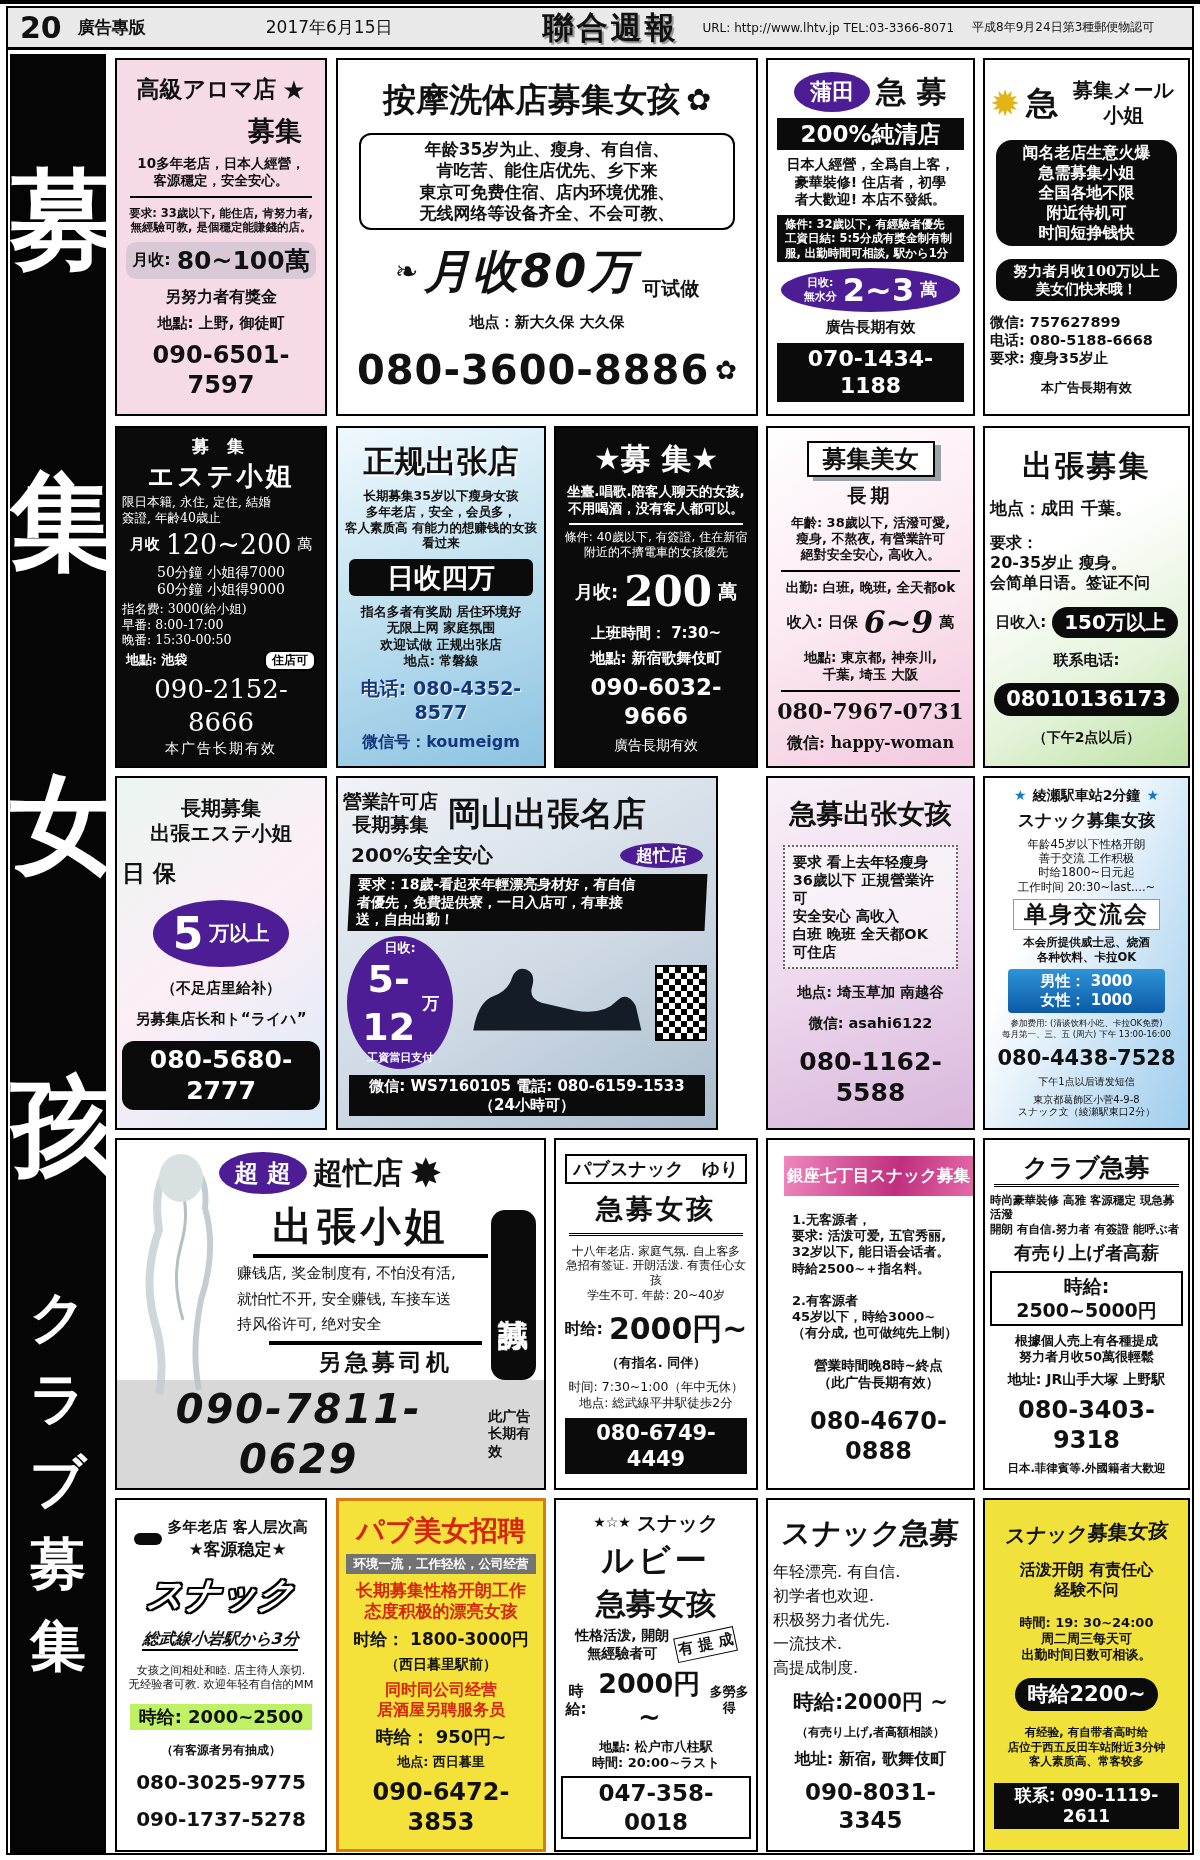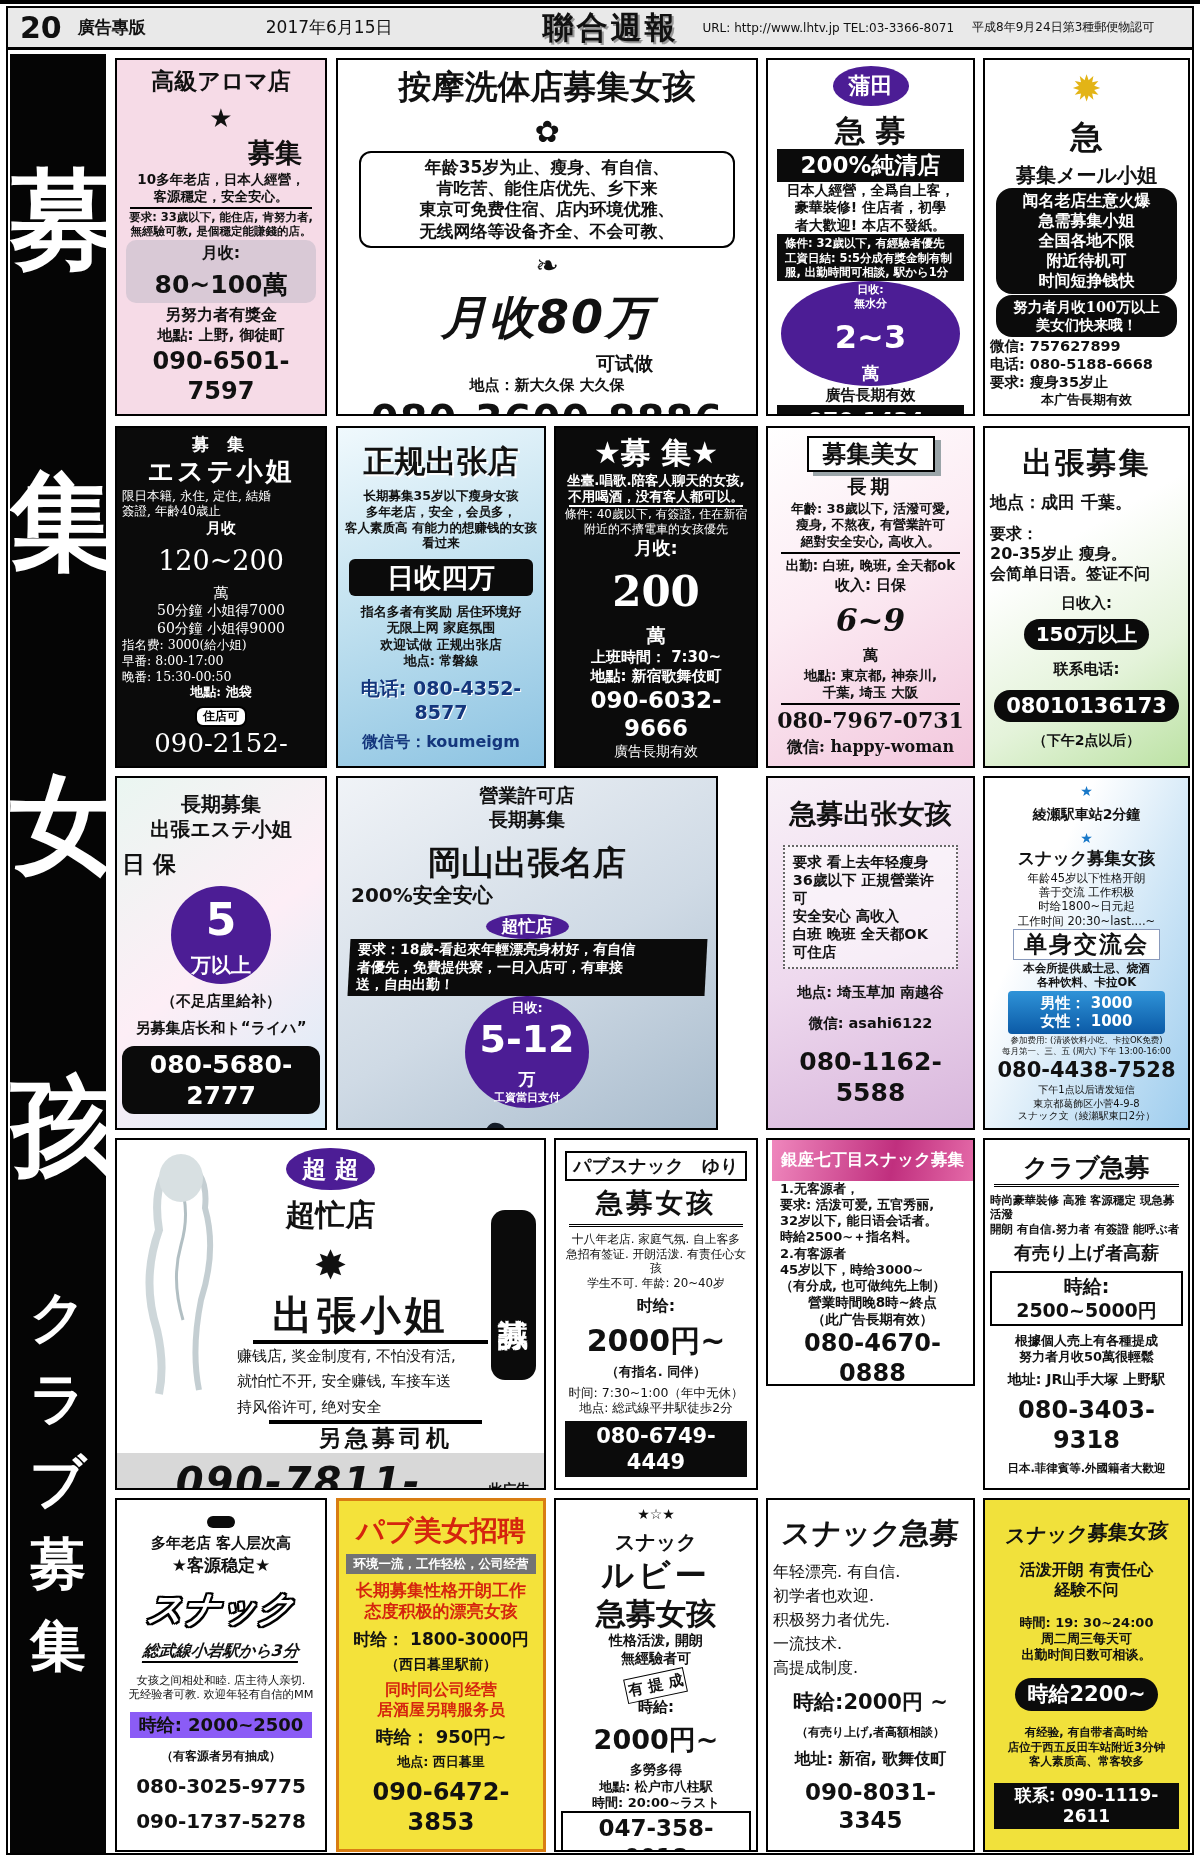--- a/index.html
+++ b/index.html
@@ -32,21 +32,21 @@
       text-align:center;line-height:1.25;}
   .pre{white-space:pre-line;}
   .b{font-weight:bold;}
   .serif{font-family:"DejaVu Serif","Liberation Serif",serif;}
   .left{align-self:flex-start;text-align:left;}
   .bb{background:#0b0b0b;color:#fff;padding:2px 8px;text-align:center;}
   .pill{background:#0b0b0b;color:#fff;padding:3px 12px;border-radius:18px;}
   .oval{background:#4c1d95;color:#fff;padding:6px 16px;border-radius:50%;}
   .hr{width:92%;border-top:2px solid #000;height:0;}
   .hrw{width:92%;border-top:2px solid #fff;height:0;}
-  .row{display:flex;align-items:center;justify-content:center;gap:6px;flex-direction:column;}
+  .row{display:flex;align-items:center;justify-content:center;gap:6px;}
   .graybar{background:#d8d8d8;width:100%;display:flex;align-items:center;justify-content:center;gap:8px;}
   .badge-w{background:#fff;color:#000;border:2px solid #000;border-radius:8px;padding:1px 6px;font-weight:bold;}
 
   
   .bg-pink{background:#f6dbe7;}
   .bg-black{background:#0b0b0b;color:#fff;}
   .bg-sky{background:linear-gradient(160deg,#f0f9fd 0%,#c3e2f0 45%,#8cc3e2 100%);}
   .bg-flower{background:linear-gradient(150deg,#ffffff 0%,#fcebf3 45%,#f2c7dd 100%);}
   .bg-green{background:linear-gradient(150deg,#ffffff 35%,#e4f3da 70%,#bce2a4 100%);}
   .bg-sakura{background:linear-gradient(140deg,#eaf6f1 0%,#fdeef6 50%,#d8ebf7 100%);}
@@ -78,21 +78,21 @@
   #ad-bijo{left:766px;top:426px;width:209px;height:342px;}
   #ad-shutcho{left:983px;top:426px;width:207px;height:342px;}
 
   #ad-choki-este{left:115px;top:776px;width:212px;height:354px;}
   #ad-okayama{left:336px;top:776px;width:382px;height:354px;}
   #ad-kyubo-girl{left:766px;top:776px;width:209px;height:354px;}
   #ad-ayase{left:983px;top:776px;width:207px;height:354px;padding:4px;}
 
   #ad-chocho{left:115px;top:1138px;width:431px;height:352px;padding:0 0 0 0;}
   #ad-yuri{left:554px;top:1138px;width:204px;height:352px;}
-  #ad-ginza{left:766px;top:1138px;width:209px;height:248px;padding:0 0 6px 4px;}
+  #ad-ginza{left:766px;top:1138px;width:209px;height:352px;padding:0 0 6px 16px;}
   #ad-club{left:983px;top:1138px;width:207px;height:352px;}
 
   #ad-koiwa{left:115px;top:1498px;width:212px;height:354px;}
   #ad-pub-bijo{left:336px;top:1498px;width:210px;height:354px;}
   #ad-ruby{left:554px;top:1498px;width:204px;height:354px;}
   #ad-shinjuku{left:766px;top:1498px;width:209px;height:354px;}
   #ad-gotanda{left:983px;top:1498px;width:207px;height:354px;}
 </style>
 </head>
 <body>
@@ -449,21 +449,21 @@
       <span class="vpill" style="font-size:17px;padding:6px 3px;border-radius:10px">募集</span>
       <span style="display:flex;flex-direction:column;gap:2px">
         <span class="b" style="font-size:15px">多年老店 客人层次高</span>
         <span class="b" style="font-size:17px">★客源稳定★</span>
       </span>
     </div>
     <div class="b outline skew" style="font-size:36px;font-style:italic">スナック</div>
     <div class="b skew" style="font-size:16px;font-style:italic;border-bottom:2px solid #000">総武線小岩駅から3分</div>
     <div class="pre" style="font-size:11.3px">女孩之间相处和睦. 店主待人亲切.
 无经验者可教. 欢迎年轻有自信的MM</div>
-    <div class="b" style="font-size:18px;background:#8b5cf6;width:92%;padding:2px 0">時给: 2000~2500</div>
+    <div class="b" style="font-size:18px;background:#bef264;width:92%;padding:2px 0">時给: 2000~2500</div>
     <div class="b" style="font-size:12px">（有客源者另有抽成）</div>
     <div class="b" style="font-size:20px">080-3025-9775</div>
     <div class="b" style="font-size:20px">090-1737-5278</div>
   </div>
 
   <div class="ad bg-yellow" id="ad-pub-bijo">
     <div class="serif b red" style="font-size:28px">パブ美女招聘</div>
     <div class="b" style="font-size:12.5px;background:#737373;color:#fff;width:98%;padding:2px 0">环境一流，工作轻松，公司经营</div>
     <div class="pre b red" style="font-size:17px">长期募集性格开朗工作
 态度积极的漂亮女孩</div>

